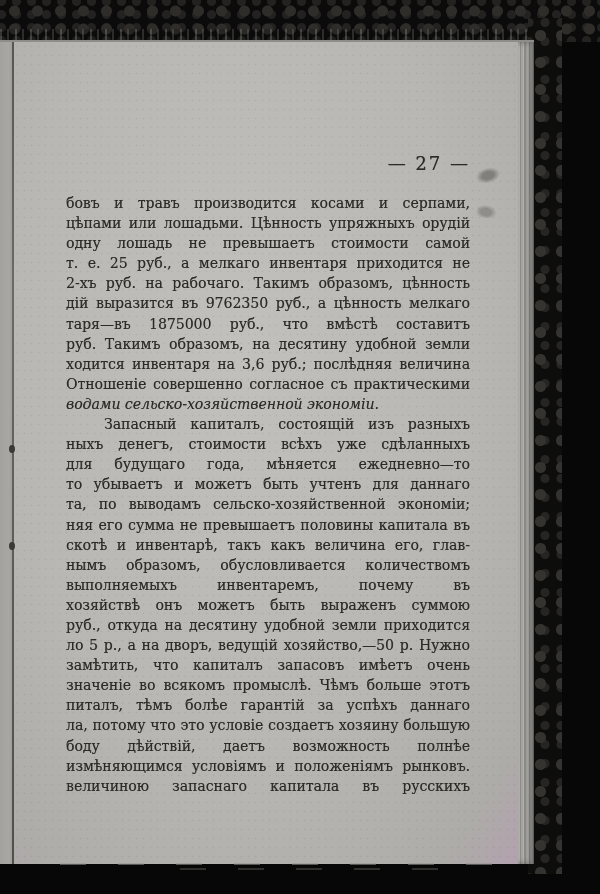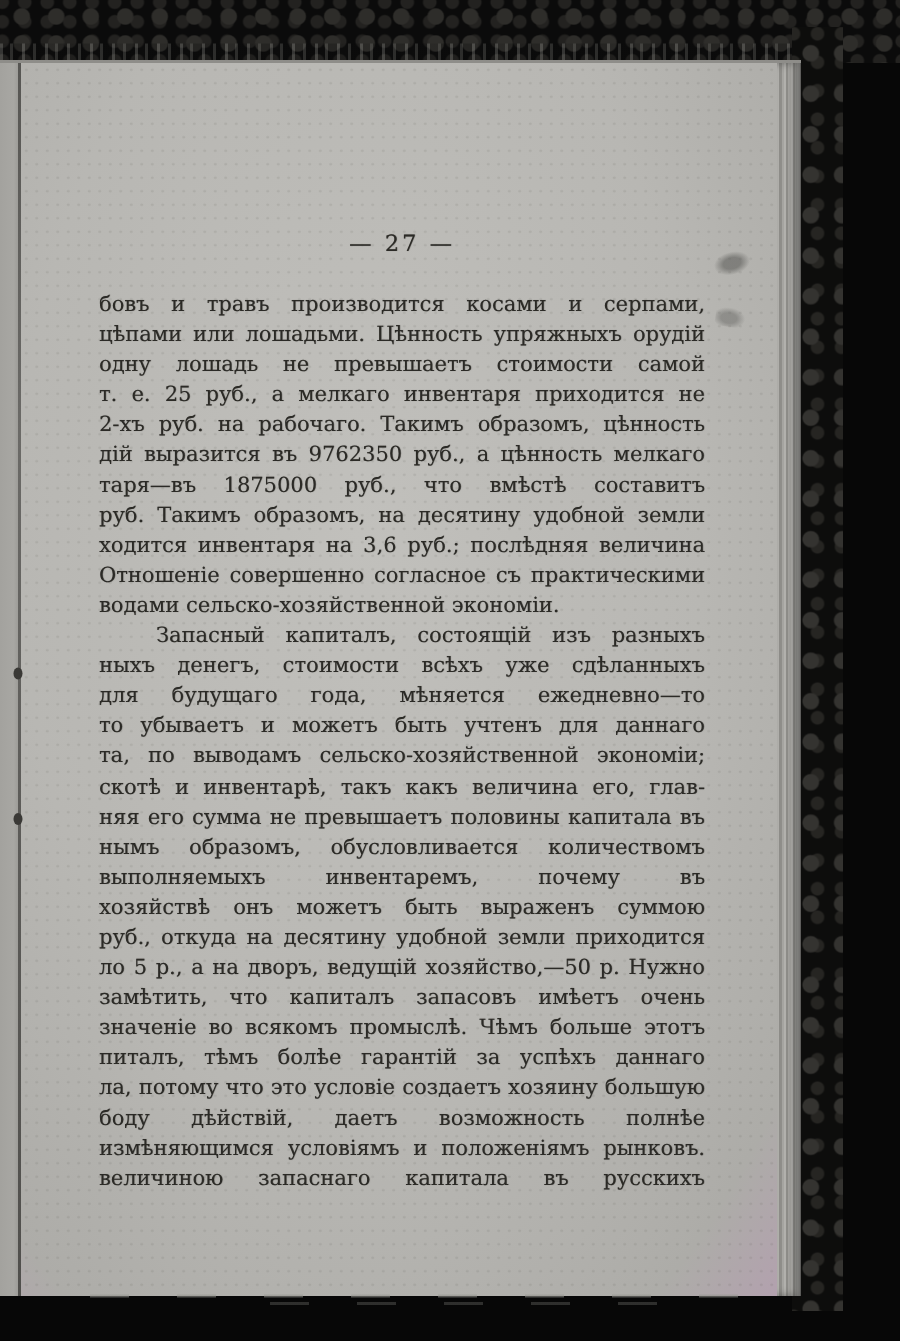--- a/index.html
+++ b/index.html
@@ -46,27 +46,27 @@
     box-shadow:inset -4px 0 6px rgba(20,20,20,.45);}
 
   
   .bottom-streak{position:absolute;height:2px;background:
     repeating-linear-gradient(90deg, rgba(150,150,144,.55) 0 26px, rgba(150,150,144,0) 26px 58px);}
   .bs1{left:60px;top:863px;width:440px;}
   .bs2{left:180px;top:868px;width:260px;opacity:.5;}
 
   
   .header{position:absolute;left:66px;top:111px;width:404px;height:20px;
-    text-align:center;font-size:15px;letter-spacing:2px;color:#2b2a26;
+    text-align:right;font-size:18px;letter-spacing:2px;color:#2b2a26;
     text-shadow:.3px .3px .5px rgba(43,42,38,.55);}
   .textblock{position:absolute;left:66px;top:151px;width:404px;color:#2b2a26;
     font-size:14px;text-shadow:.3px .3px .5px rgba(43,42,38,.5);}
   .line{height:20.1px;line-height:20.1px;overflow:hidden;
     text-align:justify;text-align-last:justify;}
-  .line.para-end{text-align-last:left;}
+  .line.para-end{text-align-last:left;font-style:italic;}
   .line.indent{text-indent:38px;}
 
   
   .pencil{position:absolute;pointer-events:none;}
   .p1{left:476px;top:126px;width:24px;height:15px;transform:rotate(-14deg);
     background:radial-gradient(ellipse at 50% 50%, rgba(85,85,82,.55) 0 35%, rgba(85,85,82,0) 72%);}
   .p2{left:477px;top:163px;width:20px;height:13px;transform:rotate(8deg);
     background:radial-gradient(ellipse at 45% 55%, rgba(95,95,92,.45) 0 34%, rgba(95,95,92,0) 70%);}
 </style>
 </head>
@@ -95,22 +95,22 @@
         <div class="line">таря—въ 1875000 руб., что вмѣстѣ составитъ 11637350</div>
         <div class="line">руб. Такимъ образомъ, на десятину удобной земли при-</div>
         <div class="line">ходится инвентаря на 3,6 руб.; послѣдняя величина от-</div>
         <div class="line">Отношеніе совершенно согласное съ практическими вы-</div>
         <div class="line para-end">водами сельско-хозяйственной экономіи.</div>
         <div class="line indent">Запасный капиталъ, состоящій изъ разныхъ запа-</div>
         <div class="line">ныхъ денегъ, стоимости всѣхъ уже сдѣланныхъ работъ</div>
         <div class="line">для будущаго года, мѣняется ежедневно—то прибываетъ,</div>
         <div class="line">то убываетъ и можетъ быть учтенъ для даннаго момен-</div>
         <div class="line">та, по выводамъ сельско-хозяйственной экономіи; сред-</div>
+        <div class="line">няя его сумма не превышаетъ половины капитала въ</div>
         <div class="line">скотѣ и инвентарѣ, такъ какъ величина его, глав-</div>
-        <div class="line">няя его сумма не превышаетъ половины капитала въ</div>
         <div class="line">нымъ образомъ, обусловливается количествомъ работъ,</div>
         <div class="line">выполняемыхъ инвентаремъ, почему въ крестьянскомъ</div>
         <div class="line">хозяйствѣ онъ можетъ быть выраженъ суммою 15538500</div>
         <div class="line">руб., откуда на десятину удобной земли приходится око-</div>
         <div class="line">ло 5 р., а на дворъ, ведущій хозяйство,—50 р. Нужно</div>
         <div class="line">замѣтить, что капиталъ запасовъ имѣетъ очень важное</div>
         <div class="line">значеніе во всякомъ промыслѣ. Чѣмъ больше этотъ ка-</div>
         <div class="line">питалъ, тѣмъ болѣе гарантій за успѣхъ даннаго промыс-</div>
         <div class="line">ла, потому что это условіе создаетъ хозяину большую сво-</div>
         <div class="line">боду дѣйствій, даетъ возможность полнѣе примѣняться къ</div>

